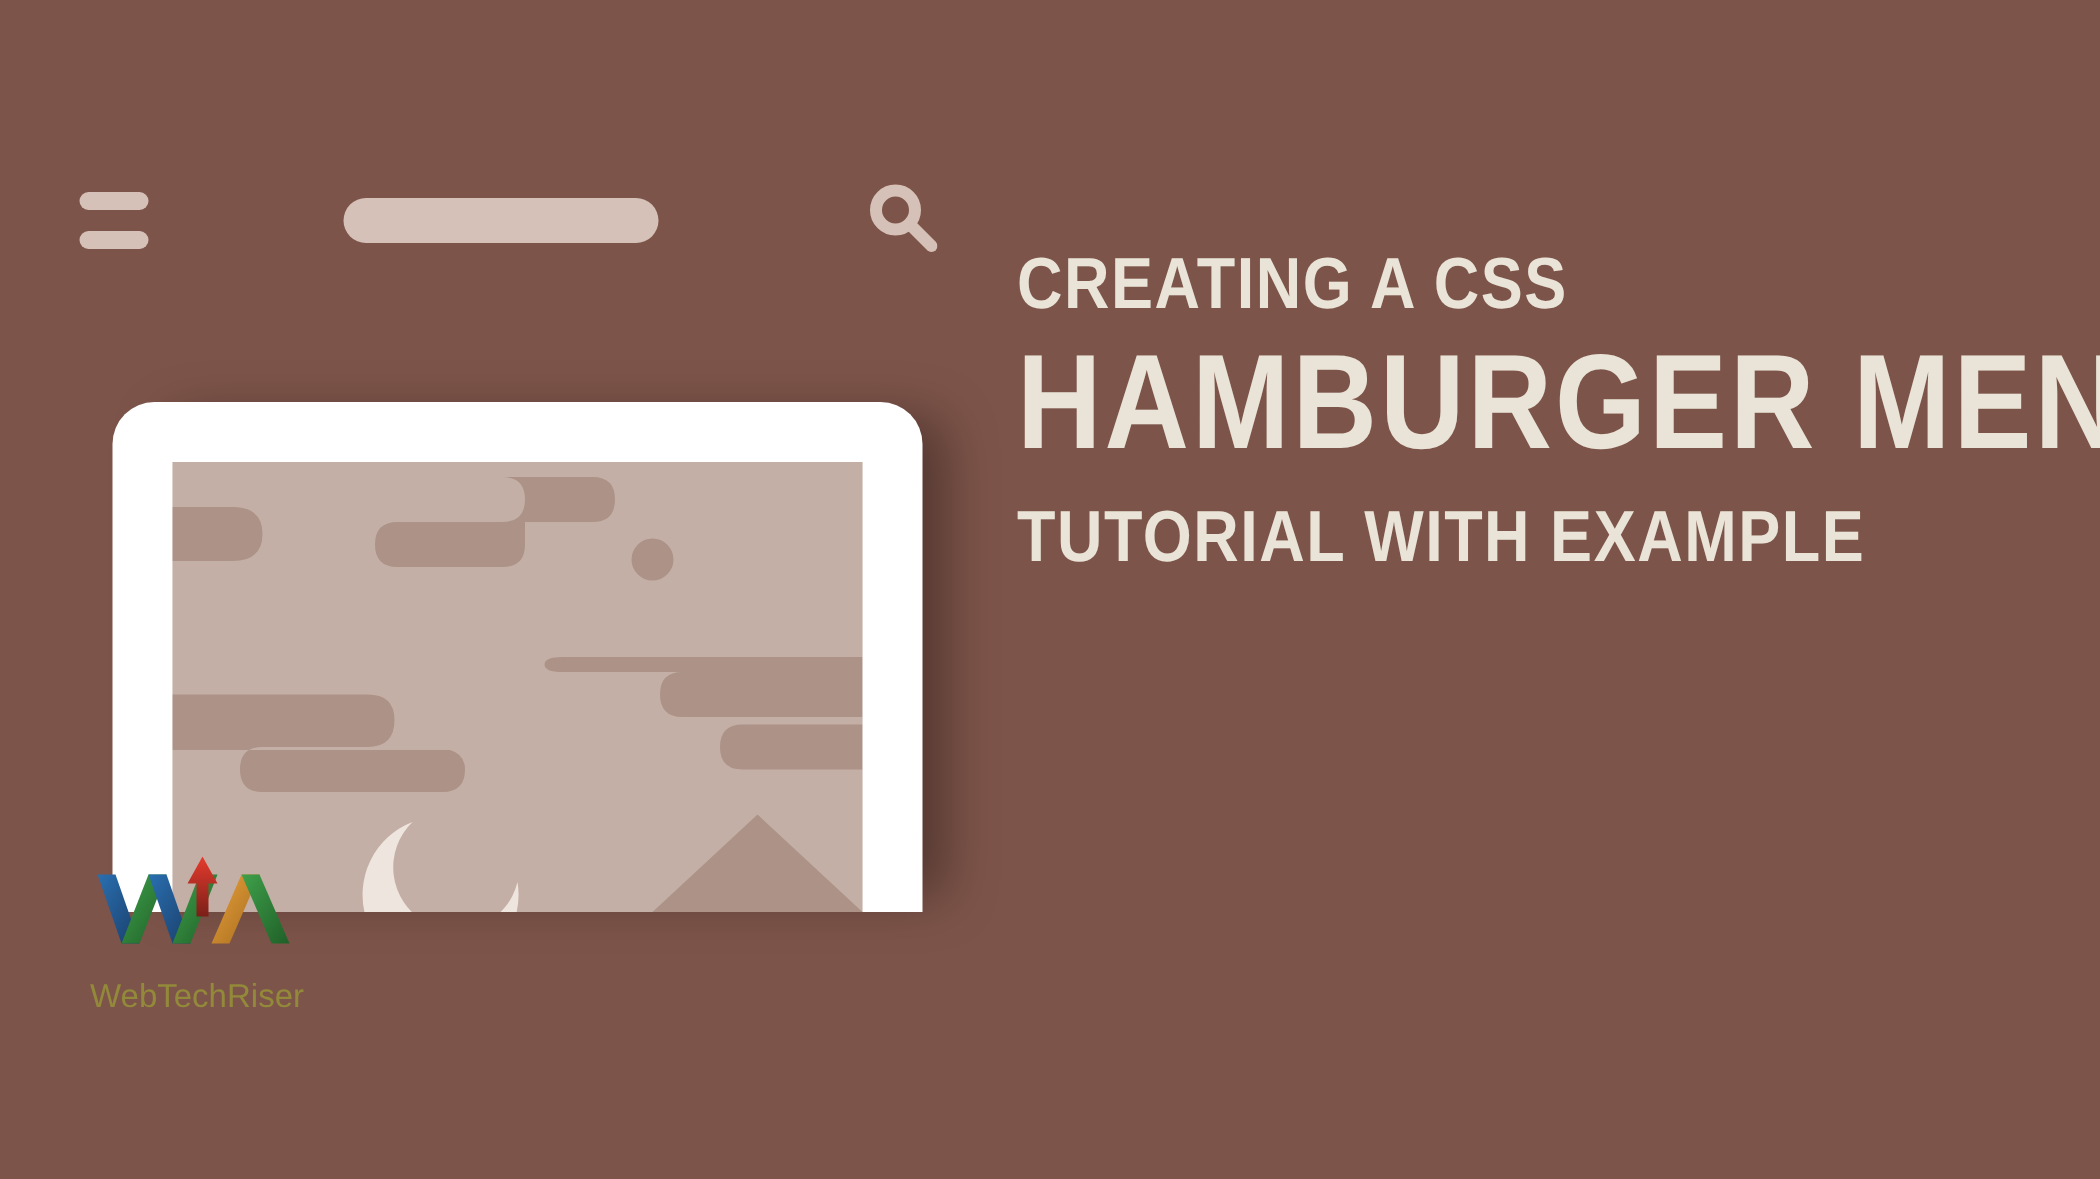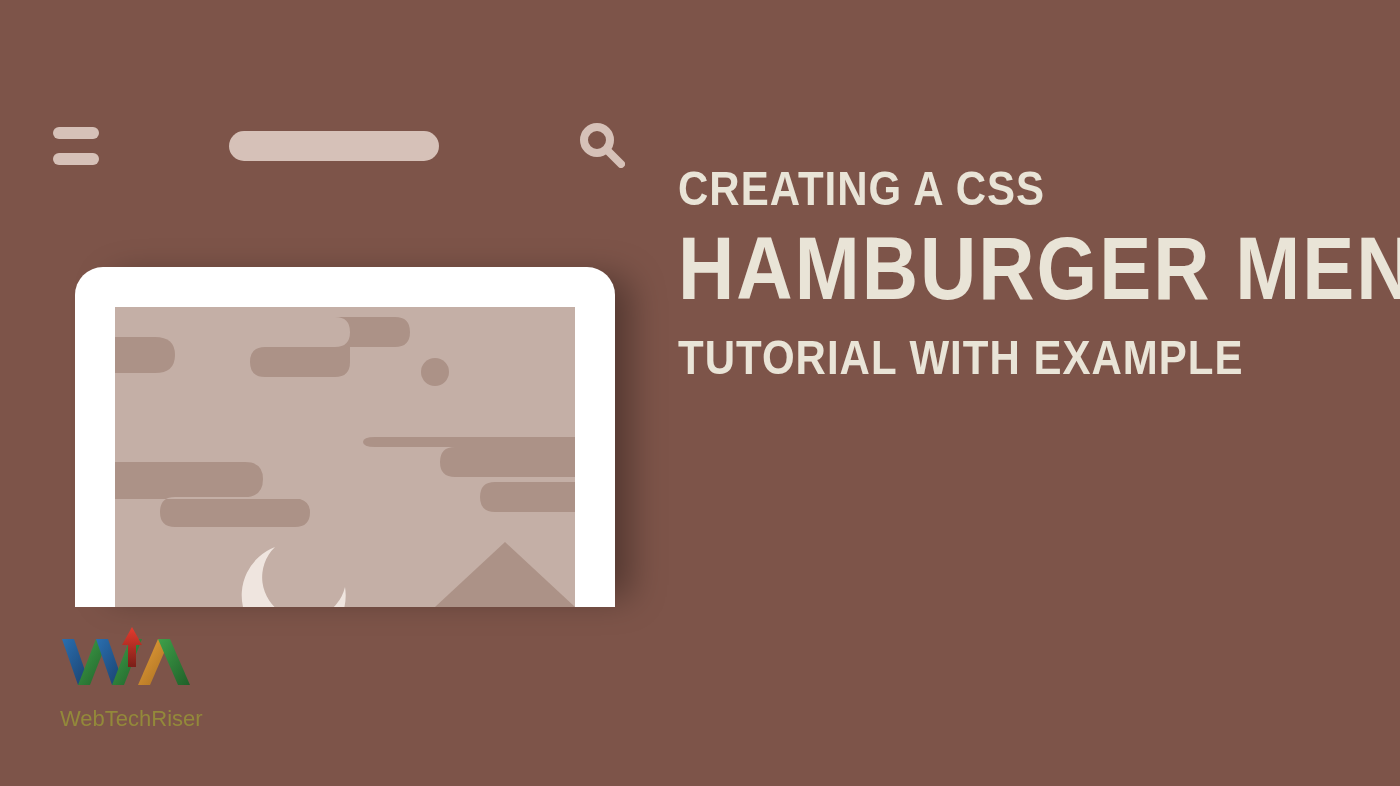--- a/index.html
+++ b/index.html
@@ -92,21 +92,22 @@
     .heading-line3 {
       font-size: 42px;
       font-weight: 900;
       letter-spacing: 1px;
       font-family: Impact, 'Arial Black', sans-serif;
       transform: scaleY(1.15);
     }
     .logo-area {
       position: absolute;
       left: 60px;
-      top: 627px;
+      top: 571px;
+      text-align: right;
     }
     .logo-text {
       font-family: Arial, sans-serif;
       font-size: 22px;
       color: #93893a;
       font-weight: normal;
       margin-top: 5px;
     }
   </style>
 </head>

